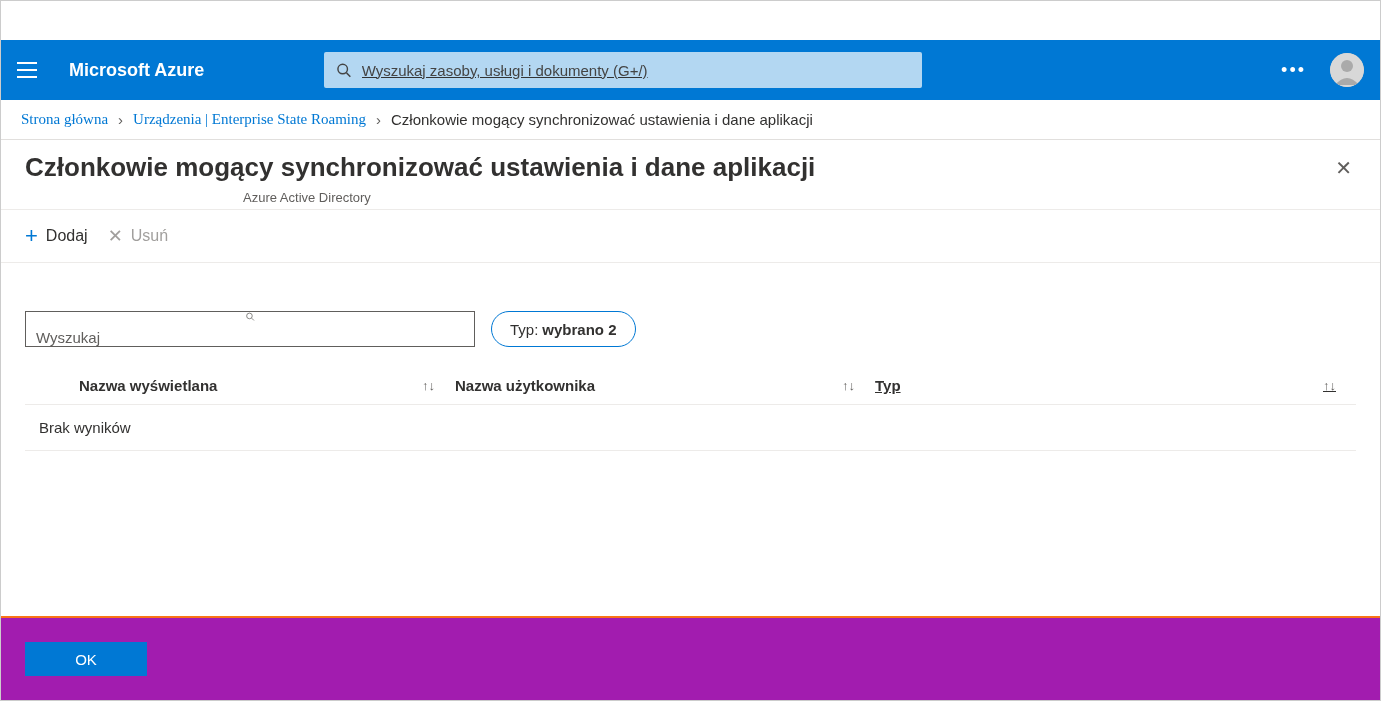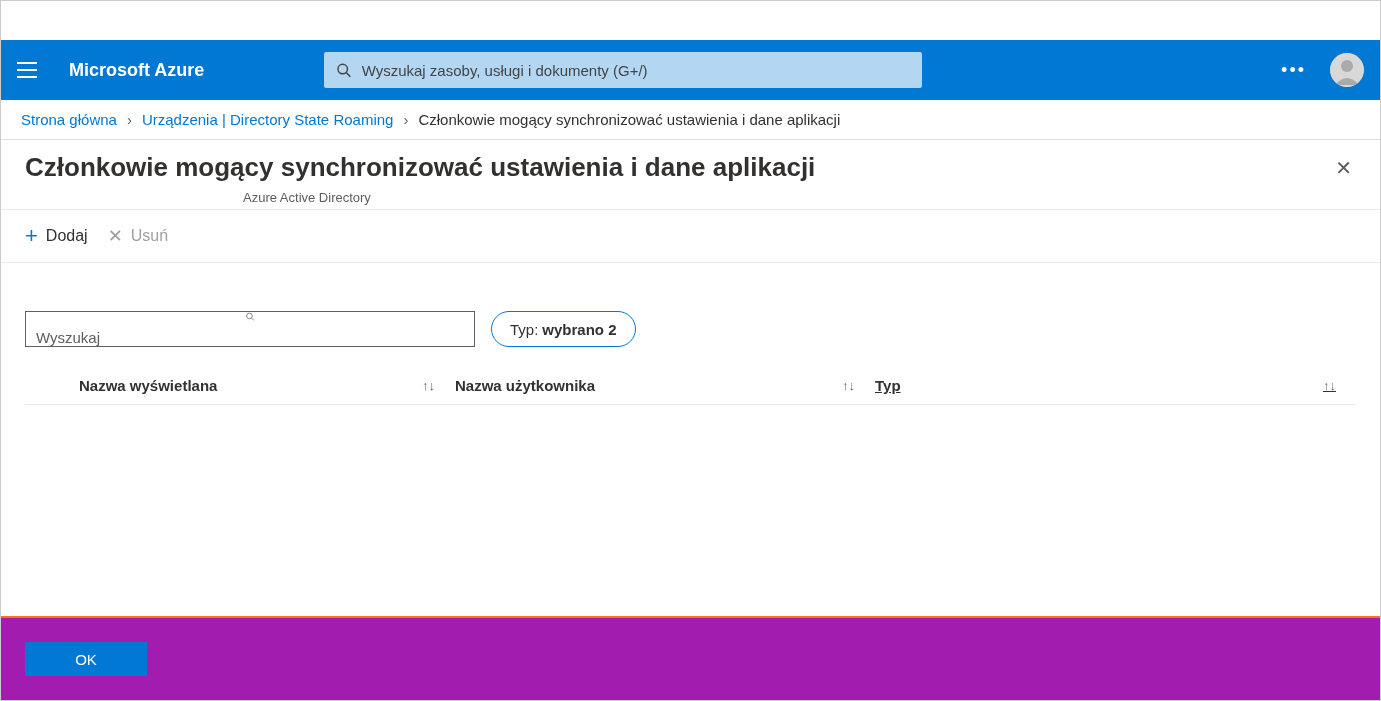--- a/index.html
+++ b/index.html
@@ -58,20 +58,21 @@
     .search-box svg {
       margin-right: 10px;
     }
     .search-box input {
       border: none;
       background: transparent;
       outline: none;
       font-size: 15px;
       color: #333;
       width: 100%;
+      text-decoration: underline;
     }
     .search-box input::placeholder {
       color: #444;
     }
     .header-spacer {
       flex: 1;
     }
     .more-dots {
       color: white;
       font-size: 18px;
@@ -99,20 +100,21 @@
       display: flex;
       align-items: center;
       padding: 0 20px;
       font-size: 15px;
       border-bottom: 1px solid #e1dfdd;
     }
     .breadcrumb a {
       color: #0078d4;
       text-decoration: none;
       cursor: pointer;
+      font-family: Liberation Serif, serif;
     }
     .breadcrumb .sep {
       margin: 0 10px;
       color: #605e5c;
     }
     .breadcrumb .current {
       color: #323130;
     }
     
     .page-title-row {
@@ -282,21 +284,21 @@
       <circle cx="17" cy="17" r="17" fill="#d8d8d8"></circle>
       <circle cx="17" cy="13" r="6" fill="#aaa"></circle>
       <path d="M 5 32 Q 17 18 29 32 Z" fill="#aaa"></path>
     </svg>
   </div>
 </div>
 
 <div class="breadcrumb">
   <a>Strona główna</a>
   <span class="sep">›</span>
-  <a>Urządzenia | Directory State Roaming</a>
+  <a>Urządzenia | Enterprise State Roaming</a>
   <span class="sep">›</span>
   <span class="current">Członkowie mogący synchronizować ustawienia i dane aplikacji</span>
 </div>
 
 <div class="page-title-row">
   <div class="page-title">Członkowie mogący synchronizować ustawienia i dane aplikacji</div>
   <div class="close-x">✕</div>
 </div>
 <div class="page-subtitle">Azure Active Directory</div>
 
@@ -334,17 +336,18 @@
     <div class="th th2">
       <span>Nazwa użytkownika</span>
       <span class="sort-icon">↑↓</span>
     </div>
     <div class="th th3">
       <span>Typ</span>
       <span class="sort-icon">↑↓</span>
     </div>
   </div>
 
+  <div class="no-results">Brak wyników</div>
 </div>
 
 <div class="footer">
   <button class="ok-btn">OK</button>
 </div>
 
 </body></html>

